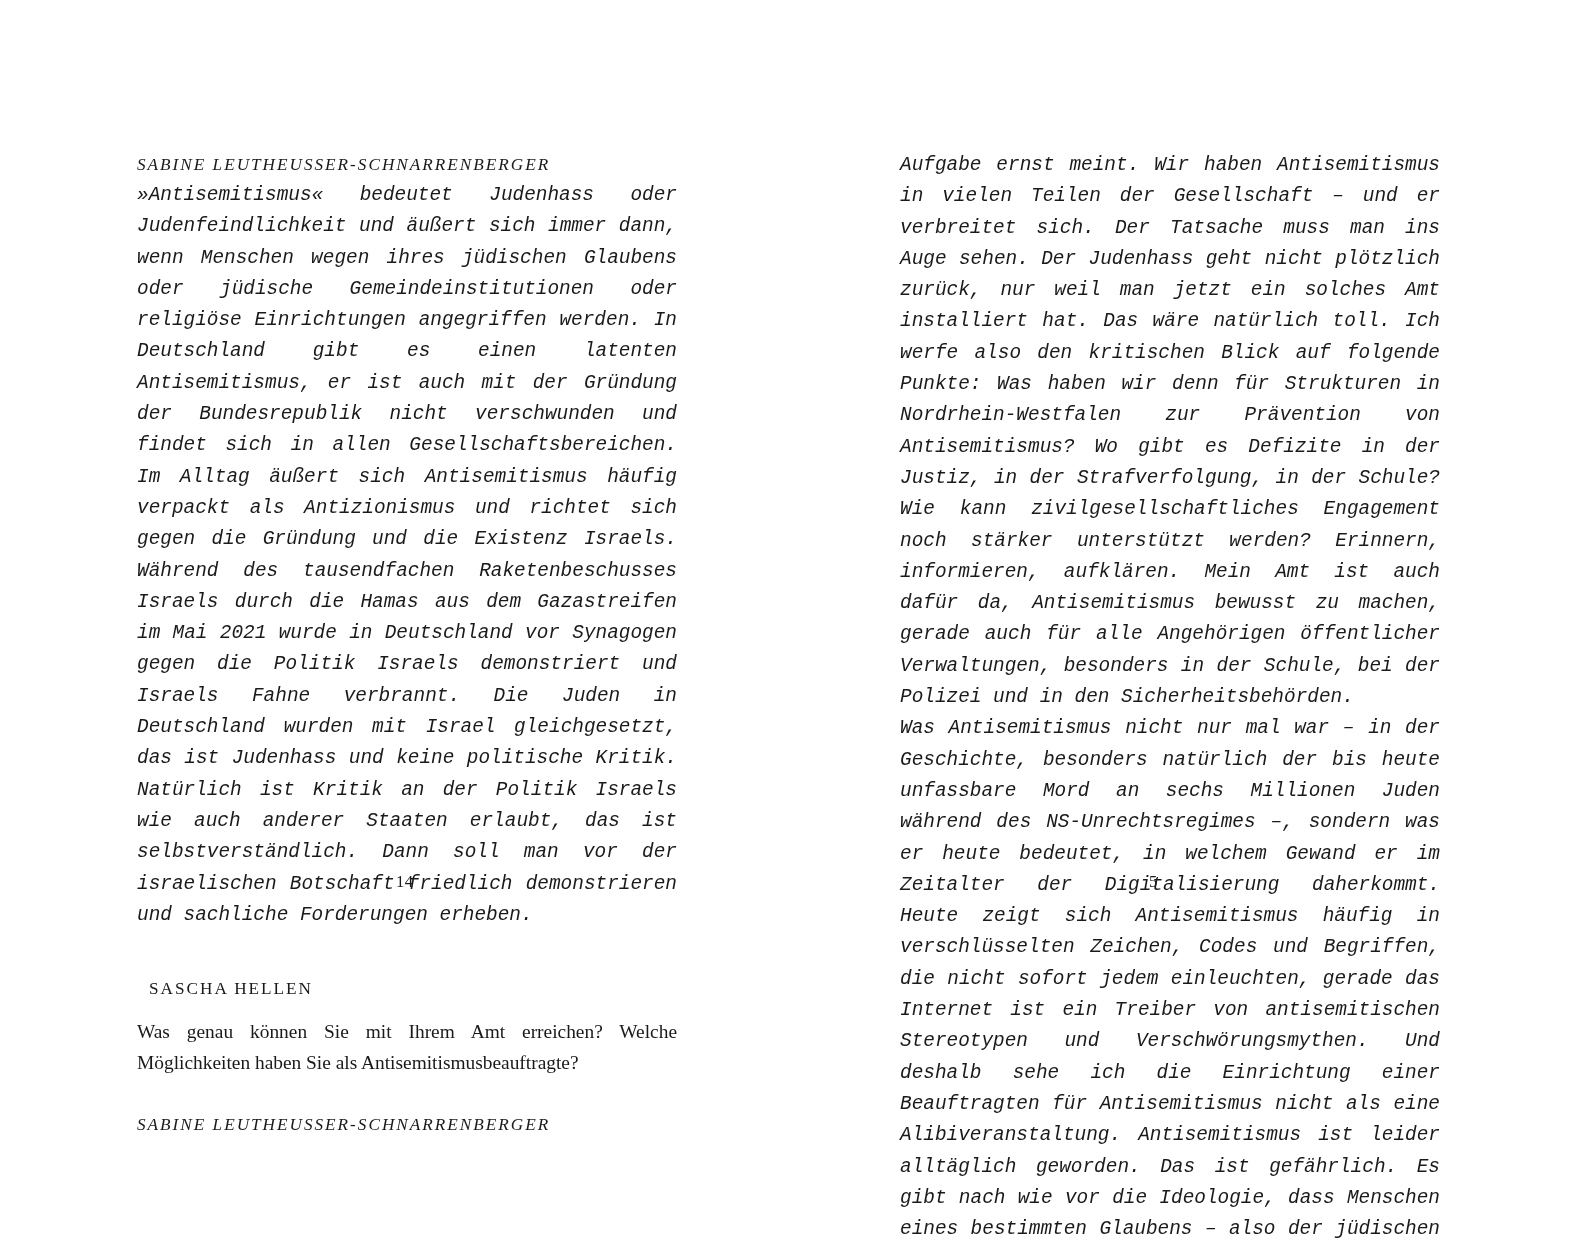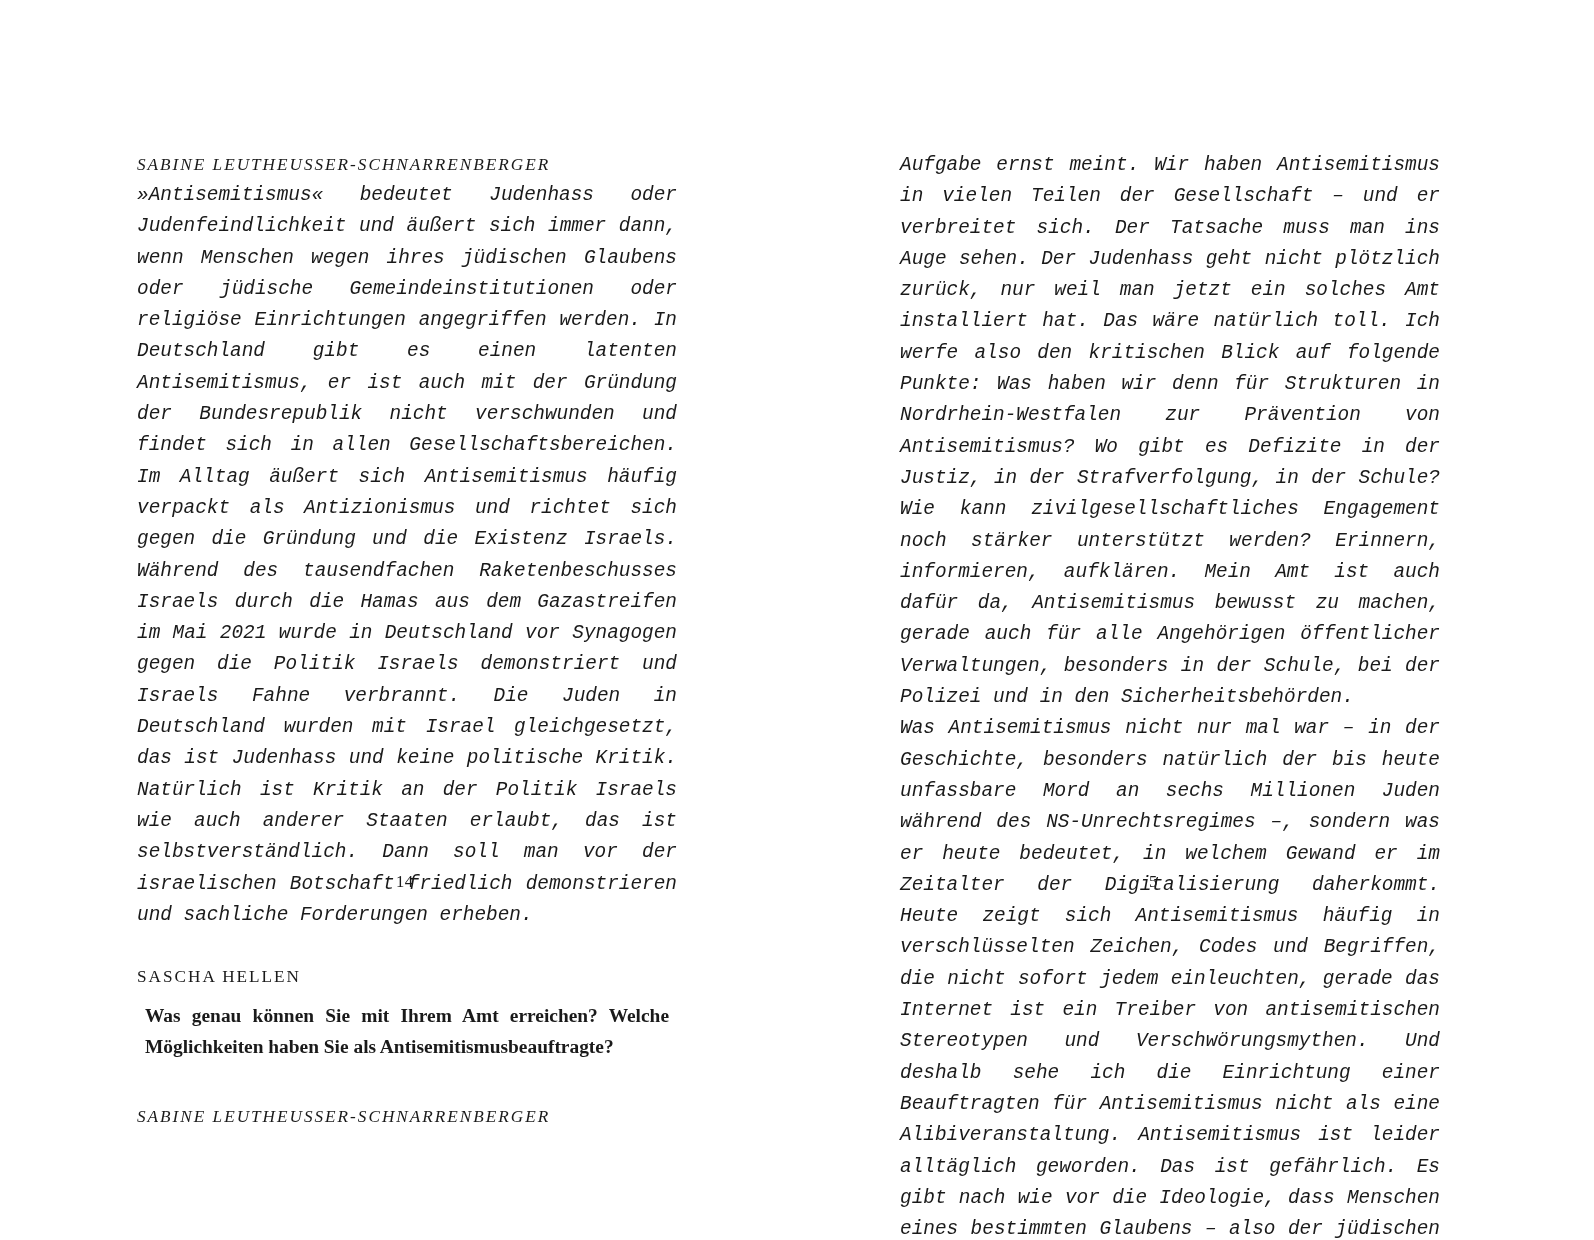--- a/index.html
+++ b/index.html
@@ -45,35 +45,35 @@
     text-transform: uppercase;
     line-height: 30px;
     margin: 0;
   }
   .speaker-plain {
     font-style: normal;
     font-size: 17.2px;
     letter-spacing: 2.0px;
     text-transform: uppercase;
     line-height: 30px;
-    margin: 0;
+    margin: 12px;
     font-weight: 400;
   }
   p.para {
     font-style: italic;
     margin: 0;
     text-align: justify;
     text-justify: inter-word;
     hyphens: manual;
     font-family: Liberation Mono, monospace;
   }
   p.question {
     font-style: normal;
-    font-weight: bold;
-    margin: 8px;
+    font-weight: normal;
+    margin: 0;
     text-align: justify;
   }
   .gap {
     height: 31px;
   }
   .folio {
     position: absolute;
     bottom: 96px;
     font-family: "Liberation Serif", serif;
     font-style: normal;

